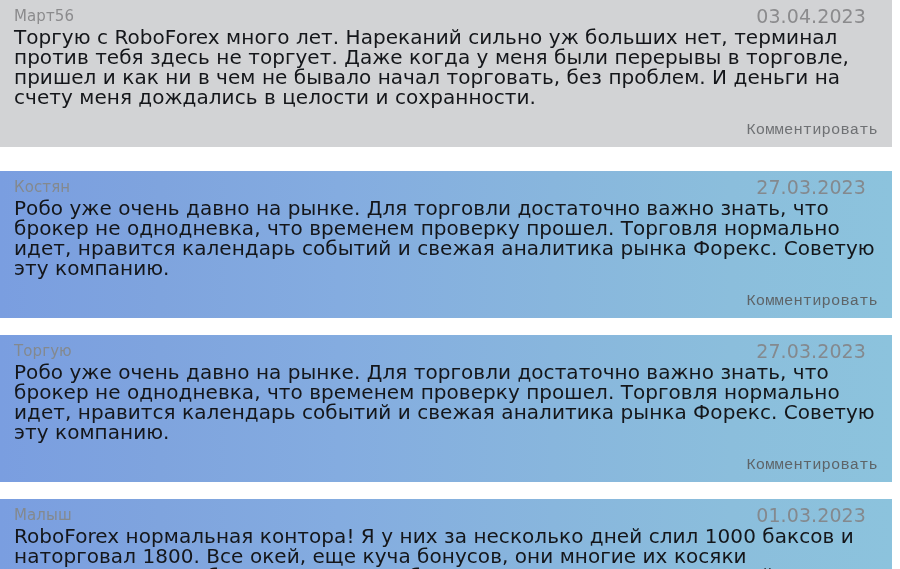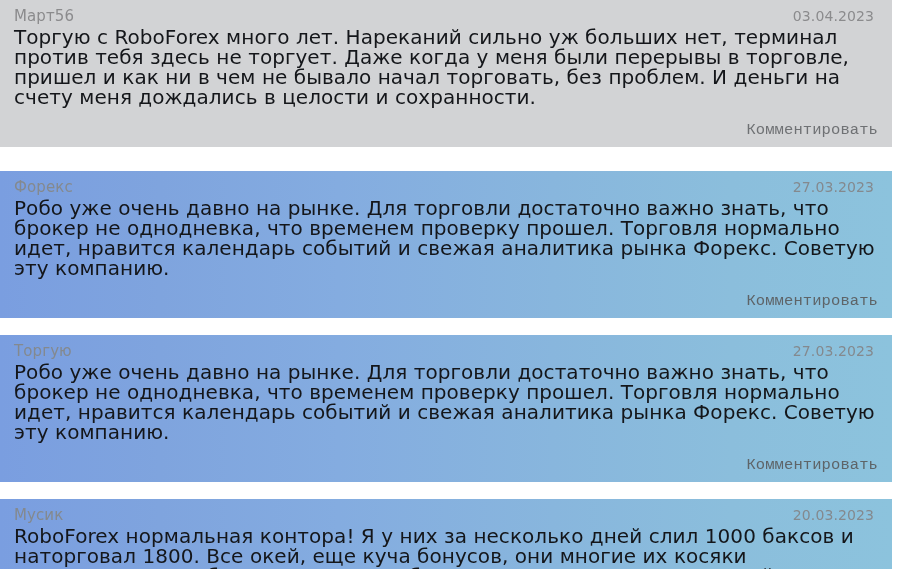--- a/index.html
+++ b/index.html
@@ -52,23 +52,23 @@
   }
 
   .review-author {
     font-size: 15px;
     color: #8b8b8d;
     letter-spacing: 0.1px;
   }
 
   .review-date {
     position: absolute;
-    right: 4px;
+    right: 12px;
     top: 0;
-    font-size: 14px;
+    font-size: 19px;
     color: #8b8b8d;
     letter-spacing: 0.1px;
   }
 
   .review-body {
     font-size: 20px;
     line-height: 20px;
     color: #14161a;
     letter-spacing: 0.05px;
     margin-top: 1px;
@@ -111,21 +111,21 @@
     <div class="review-body">Торгую с RoboForex много лет. Нареканий сильно уж больших нет, терминал против тебя здесь не торгует. Даже когда у меня были перерывы в торговле, пришел и как ни в чем не бывало начал торговать, без проблем. И деньги на счету меня дождались в целости и сохранности.</div>
     <div class="review-actions">
       <span class="comment-link">Комментировать</span>
     </div>
   </div>
 
   <div class="card-gap"></div>
 
   <div class="review-card theme-blue">
     <div class="review-head">
-      <span class="review-author">Форекс</span>
+      <span class="review-author">Костян</span>
       <span class="review-date">27.03.2023</span>
     </div>
     <div class="review-body">Робо уже очень давно на рынке. Для торговли достаточно важно знать, что брокер не однодневка, что временем проверку прошел. Торговля нормально идет, нравится календарь событий и свежая аналитика рынка Форекс. Советую эту компанию.</div>
     <div class="review-actions">
       <span class="comment-link">Комментировать</span>
     </div>
   </div>
 
   <div class="card-gap small"></div>
 
@@ -137,20 +137,20 @@
     <div class="review-body">Робо уже очень давно на рынке. Для торговли достаточно важно знать, что брокер не однодневка, что временем проверку прошел. Торговля нормально идет, нравится календарь событий и свежая аналитика рынка Форекс. Советую эту компанию.</div>
     <div class="review-actions">
       <span class="comment-link">Комментировать</span>
     </div>
   </div>
 
   <div class="card-gap small"></div>
 
   <div class="review-card theme-blue">
     <div class="review-head">
-      <span class="review-author">Мусик</span>
-      <span class="review-date">20.03.2023</span>
+      <span class="review-author">Малыш</span>
+      <span class="review-date">01.03.2023</span>
     </div>
     <div class="review-body">RoboForex нормальная контора! Я у них за несколько дней слил 1000 баксов и наторговал 1800. Все окей, еще куча бонусов, они многие их косяки компенсируют. Ребята нормально работают, не мешают. Стандартный Форекс-брокер. Могу советовать.</div>
 
   </div>
 
 </div>
 
 </body></html>

